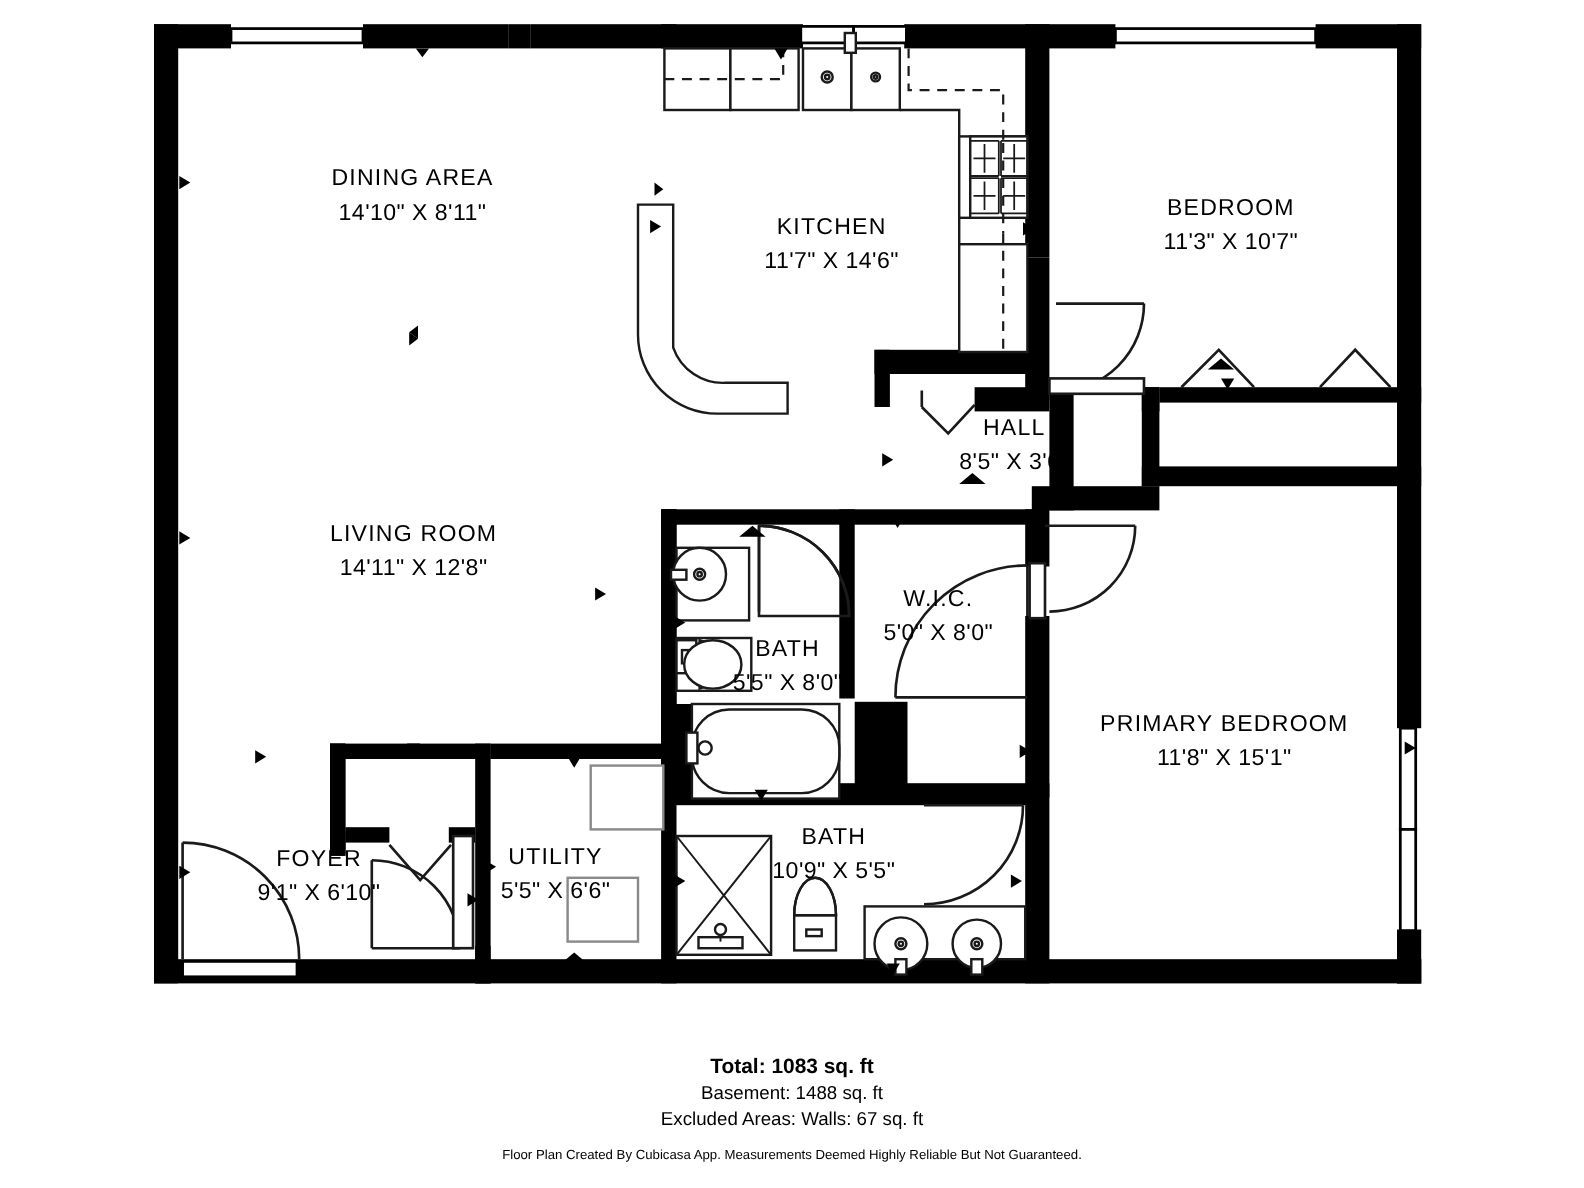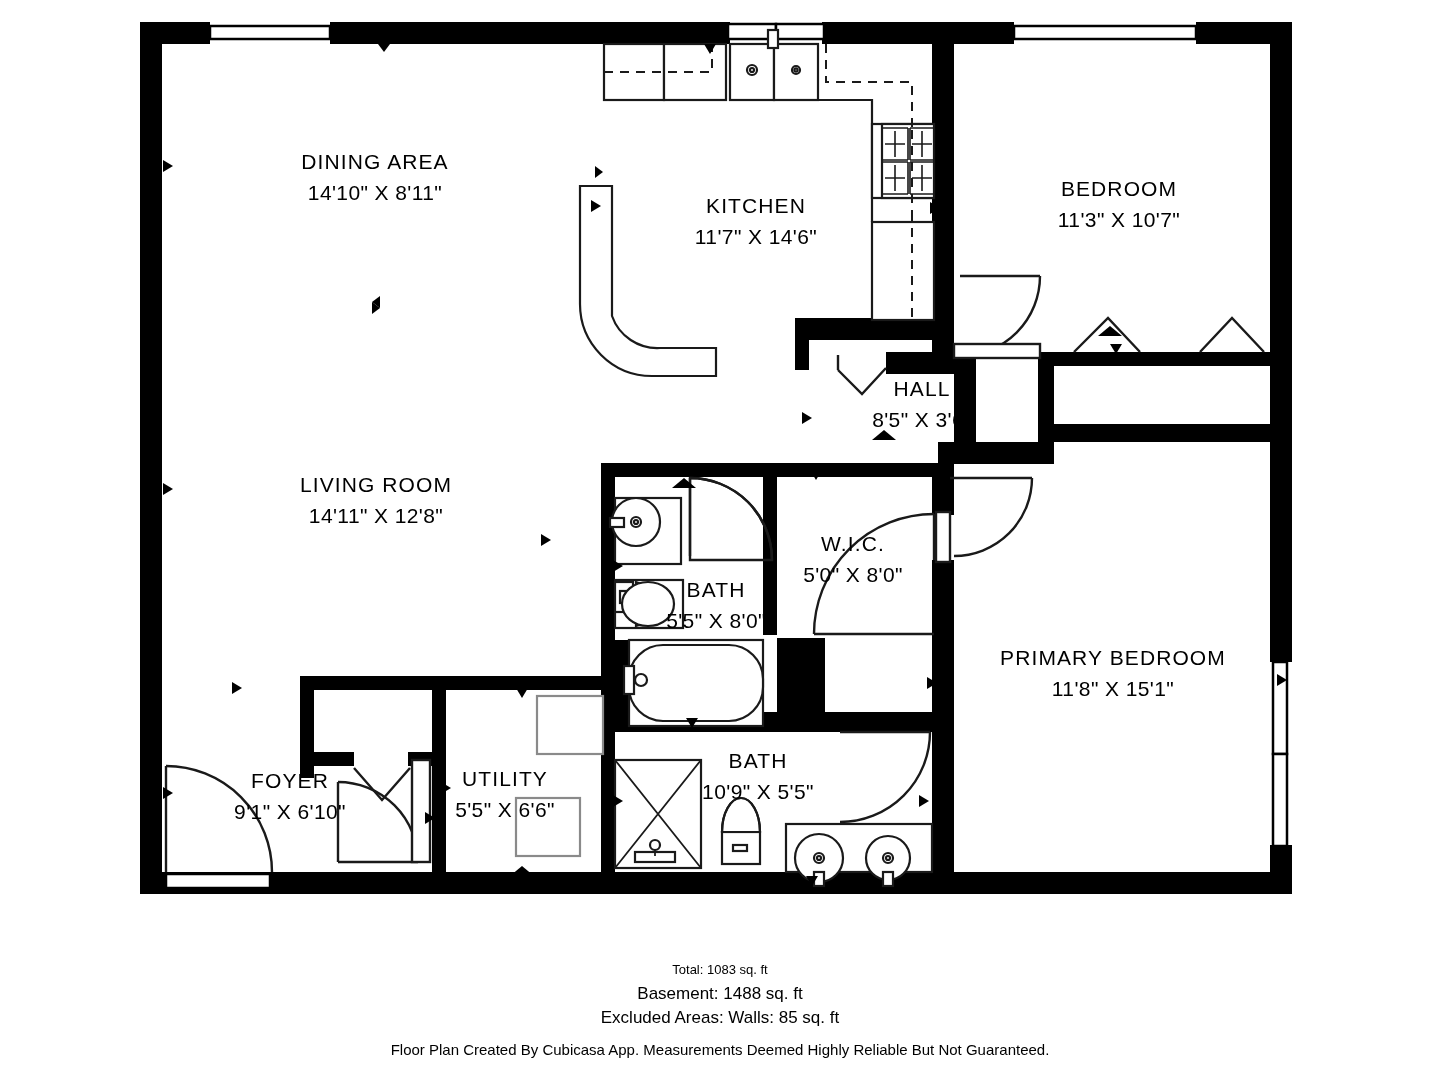--- a/index.html
+++ b/index.html
@@ -43,32 +43,32 @@
     dominant-baseline: middle;
   }
   .footer {
     position: absolute;
     left: 0;
     top: 958px;
     width: 1440px;
     text-align: center;
   }
   .footer-total {
-    font-size: 13px;
-    font-weight: normal;
+    font-size: 19px;
+    font-weight: bold;
     line-height: 24px;
     margin: 0;
   }
   .footer-line {
     font-size: 17px;
     line-height: 24px;
     margin: 0;
   }
   .footer-credit {
-    font-size: 15px;
+    font-size: 12px;
     line-height: 16px;
     margin: 0;
     margin-top: 12px;
   }
 </style>
 </head>
 <body>
 
 <div id="plan-wrap">
 
@@ -365,17 +365,17 @@
 
       <text class="rm-name" x="505" y="780">UTILITY</text>
       <text class="rm-dim" x="505" y="811">5'5" X 6'6"</text>
     </g>
 
   </svg>
 
   <div class="footer">
     <p class="footer-total">Total: 1083 sq. ft</p>
     <p class="footer-line">Basement: 1488 sq. ft</p>
-    <p class="footer-line">Excluded Areas: Walls: 85 sq. ft</p>
+    <p class="footer-line">Excluded Areas: Walls: 67 sq. ft</p>
     <p class="footer-credit">Floor Plan Created By Cubicasa App. Measurements Deemed Highly Reliable But Not Guaranteed.</p>
   </div>
 
 </div>
 
 </body></html>

